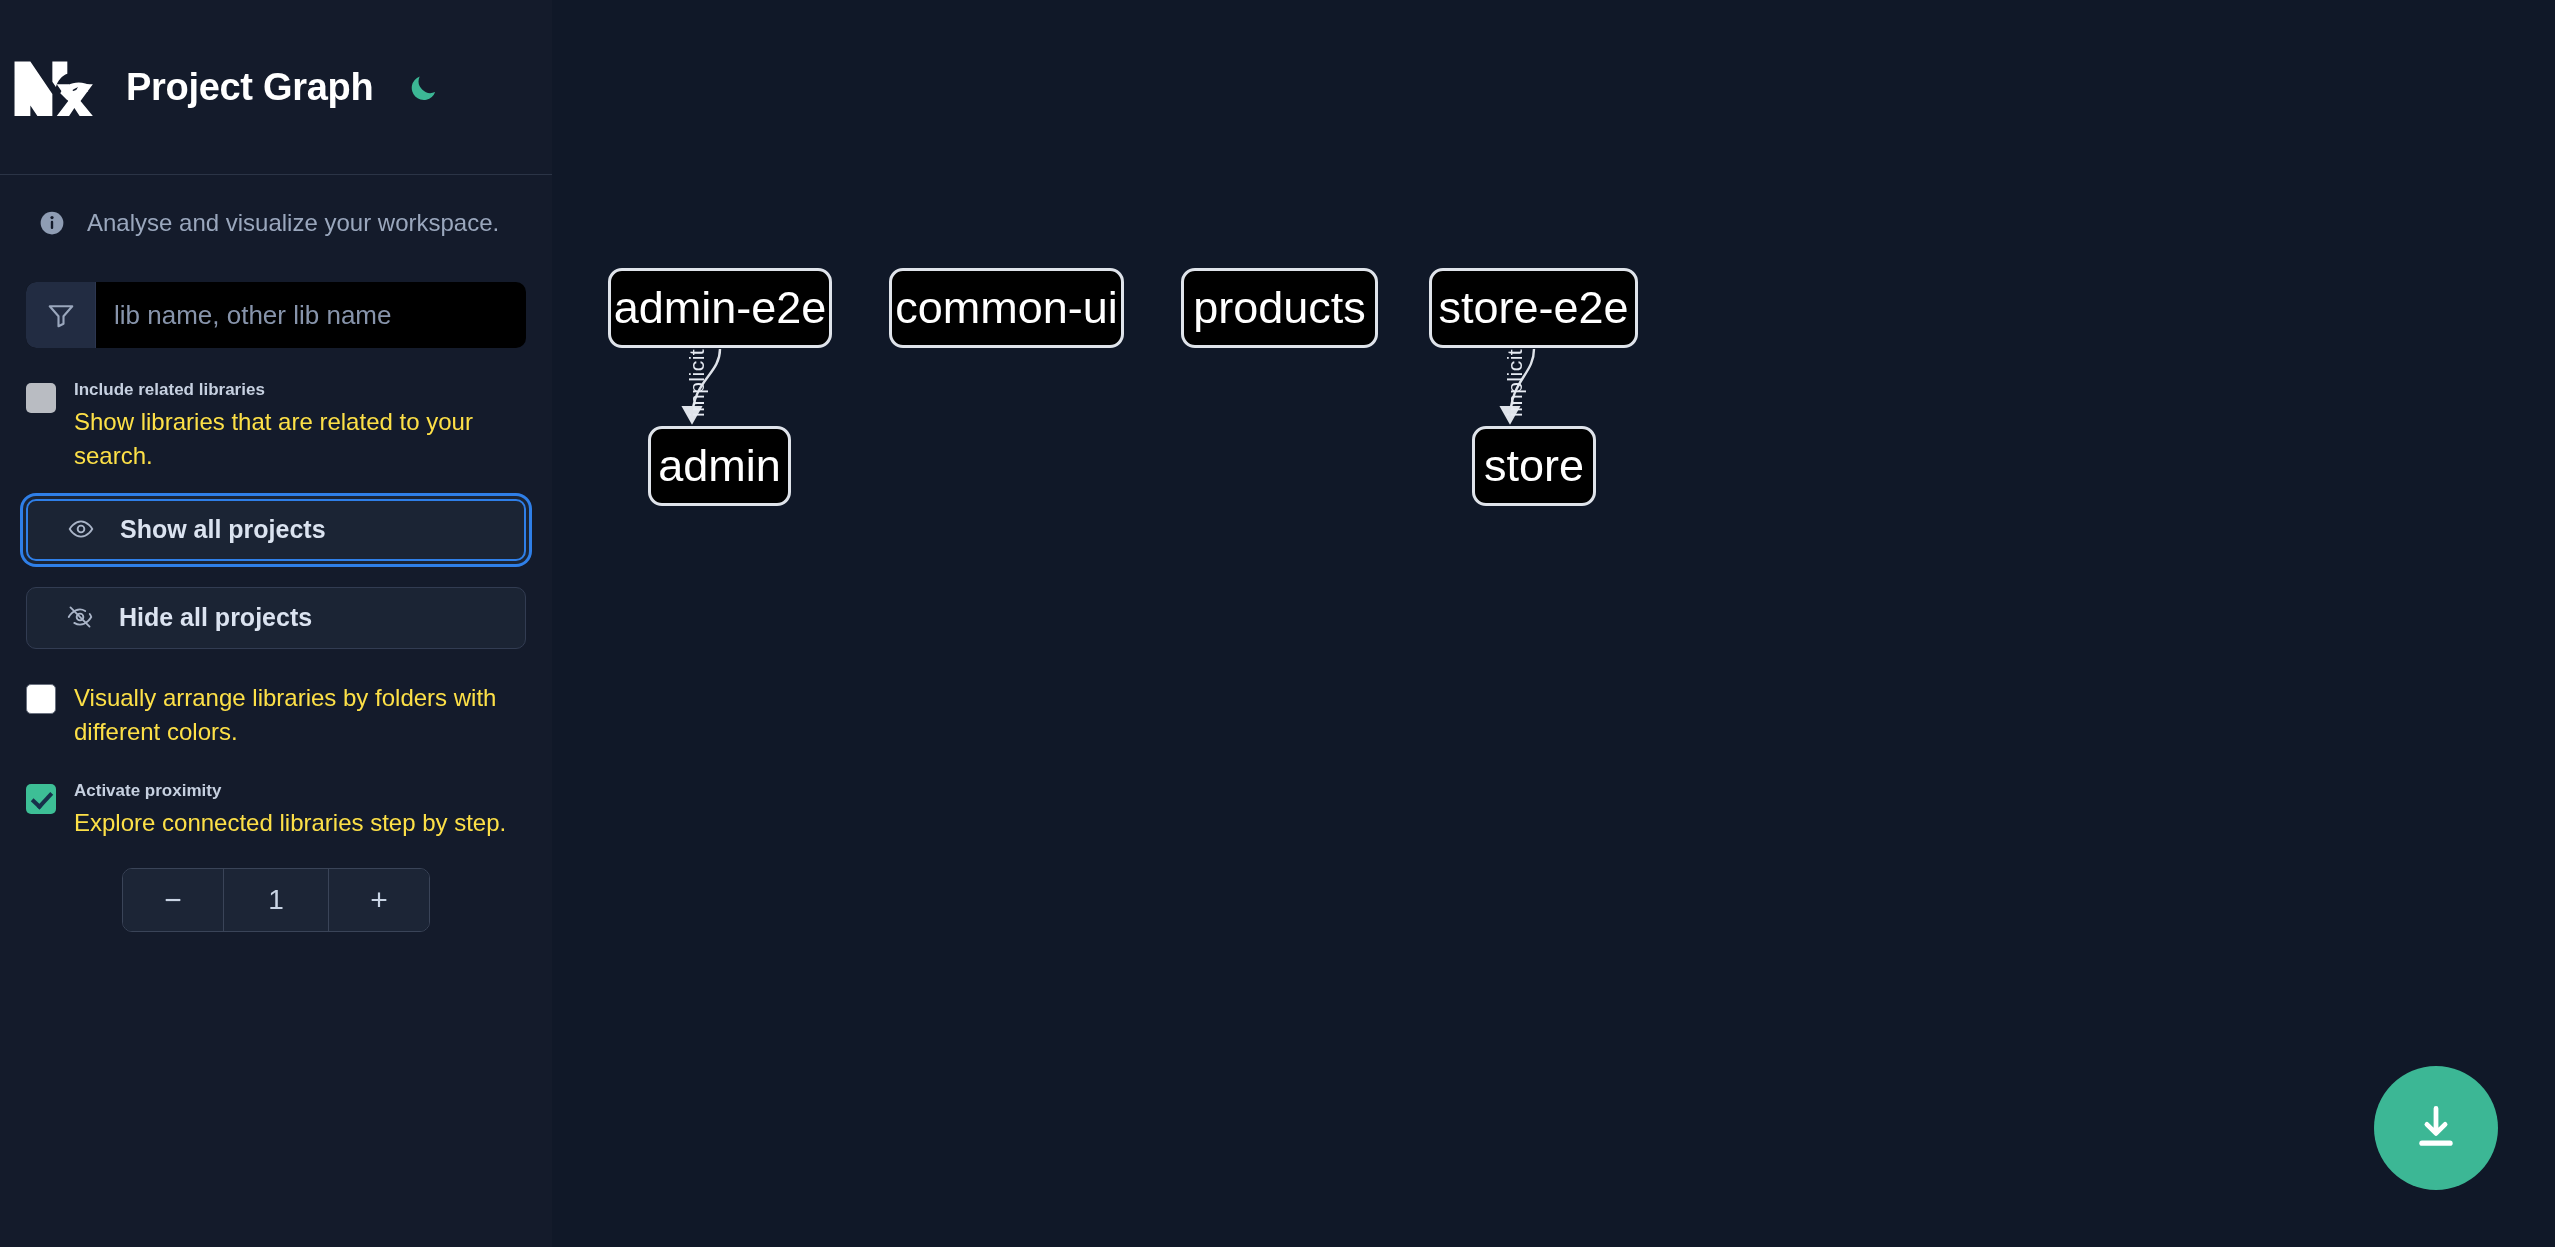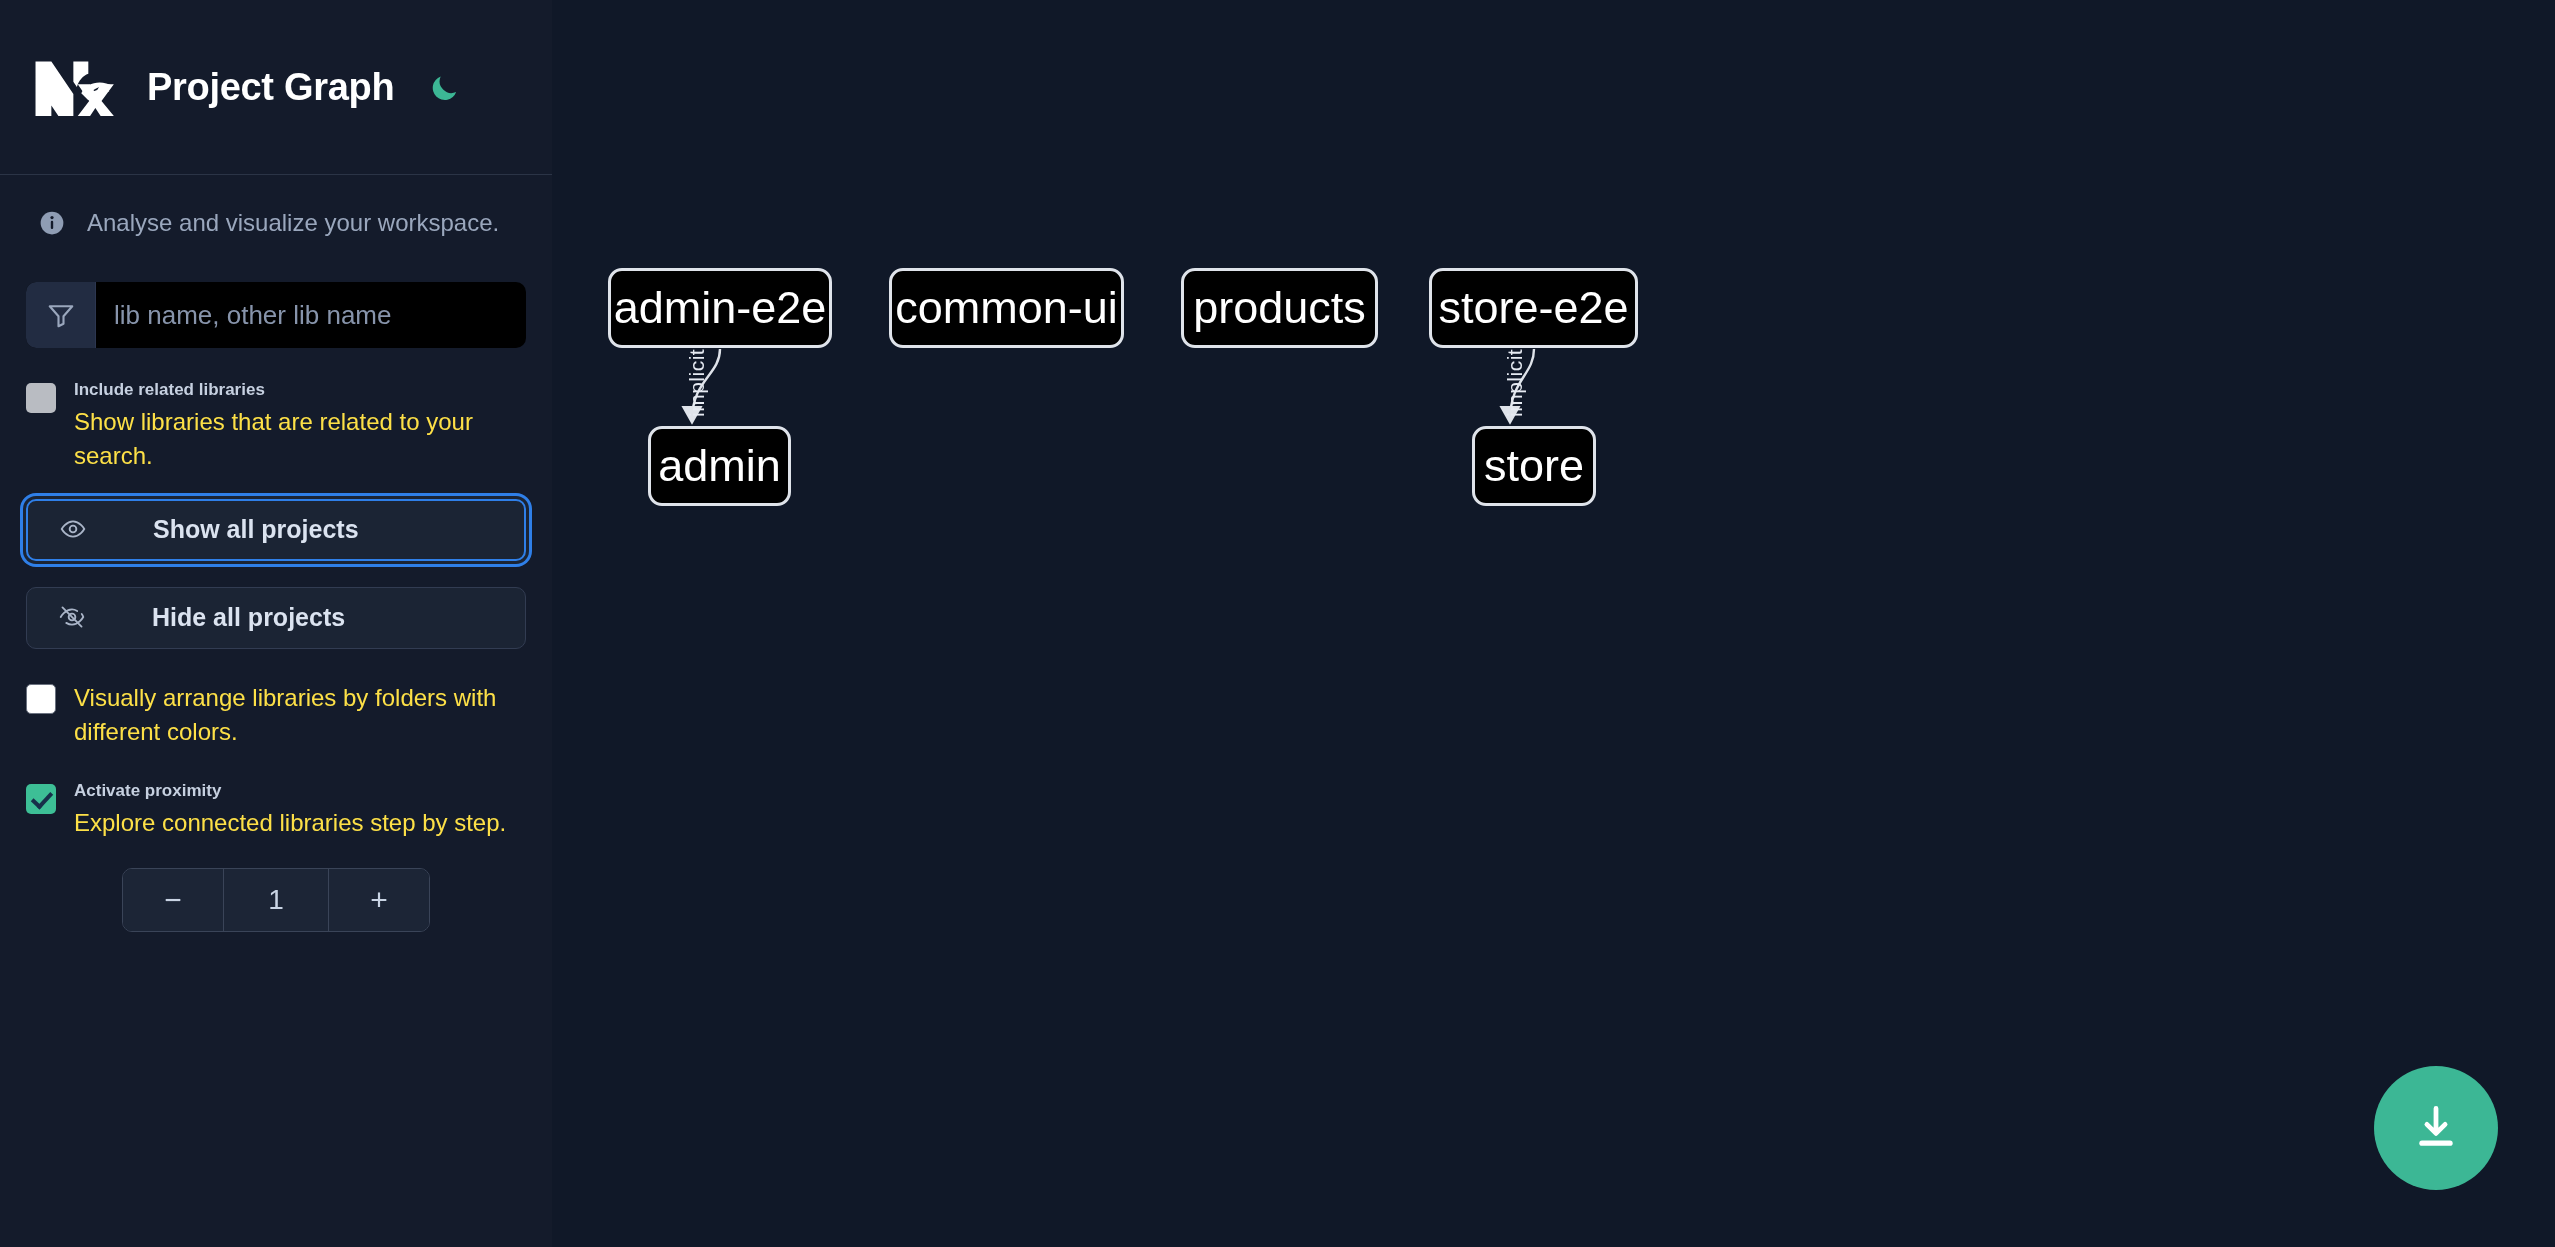--- a/index.html
+++ b/index.html
@@ -16,21 +16,21 @@
     width: 552px; height: 1247px;
     background: #141b2b;
     position: relative;
     flex: 0 0 552px;
     overflow: hidden;
   }
   .sidebar-header {
     height: 175px;
     border-bottom: 1px solid #2b3446;
     display: flex; align-items: center;
-    padding-left: 32px;
+    padding-left: 11px;
   }
   .logo { width: 88px; height: 62px; flex: 0 0 88px; }
   .app-title {
     font-size: 38px; font-weight: 700; color: #ffffff;
     margin-left: 27px; letter-spacing: -0.3px;
   }
   .theme-toggle {
     margin-left: 30px; width: 40px; height: 40px;
     display: flex; align-items: center; justify-content: center;
     cursor: pointer;
@@ -82,23 +82,22 @@
     transform: rotate(43deg);
   }
   .check-body { margin-left: 18px; }
   .check-title { font-size: 17px; font-weight: 700; color: #c6d0e0; line-height: 1.45; }
   .check-desc { font-size: 24px; color: #fde047; line-height: 1.42; margin-top: 2px; max-width: 455px; }
 
   
   .action-btn {
     height: 62px; margin-top: 26px;
     background: #1b2434; border: 1px solid #323c52; border-radius: 10px;
-    display: flex; align-items: center; padding-left: 28px;
+    display: flex; align-items: center; padding-left: 36px;
     cursor: pointer;
-    gap: 41px;
   }
   .action-btn.focused {
     border: 2px solid #2f7fe8;
     box-shadow: 0 0 0 3px #1b2434, 0 0 0 6px #2f7fe8;
   }
   .action-btn .bicon { flex: 0 0 34px; height: 28px; }
   .action-btn .blabel {
     margin-left: 22px; font-size: 25px; font-weight: 700; color: #dbe3f0;
   }
 

